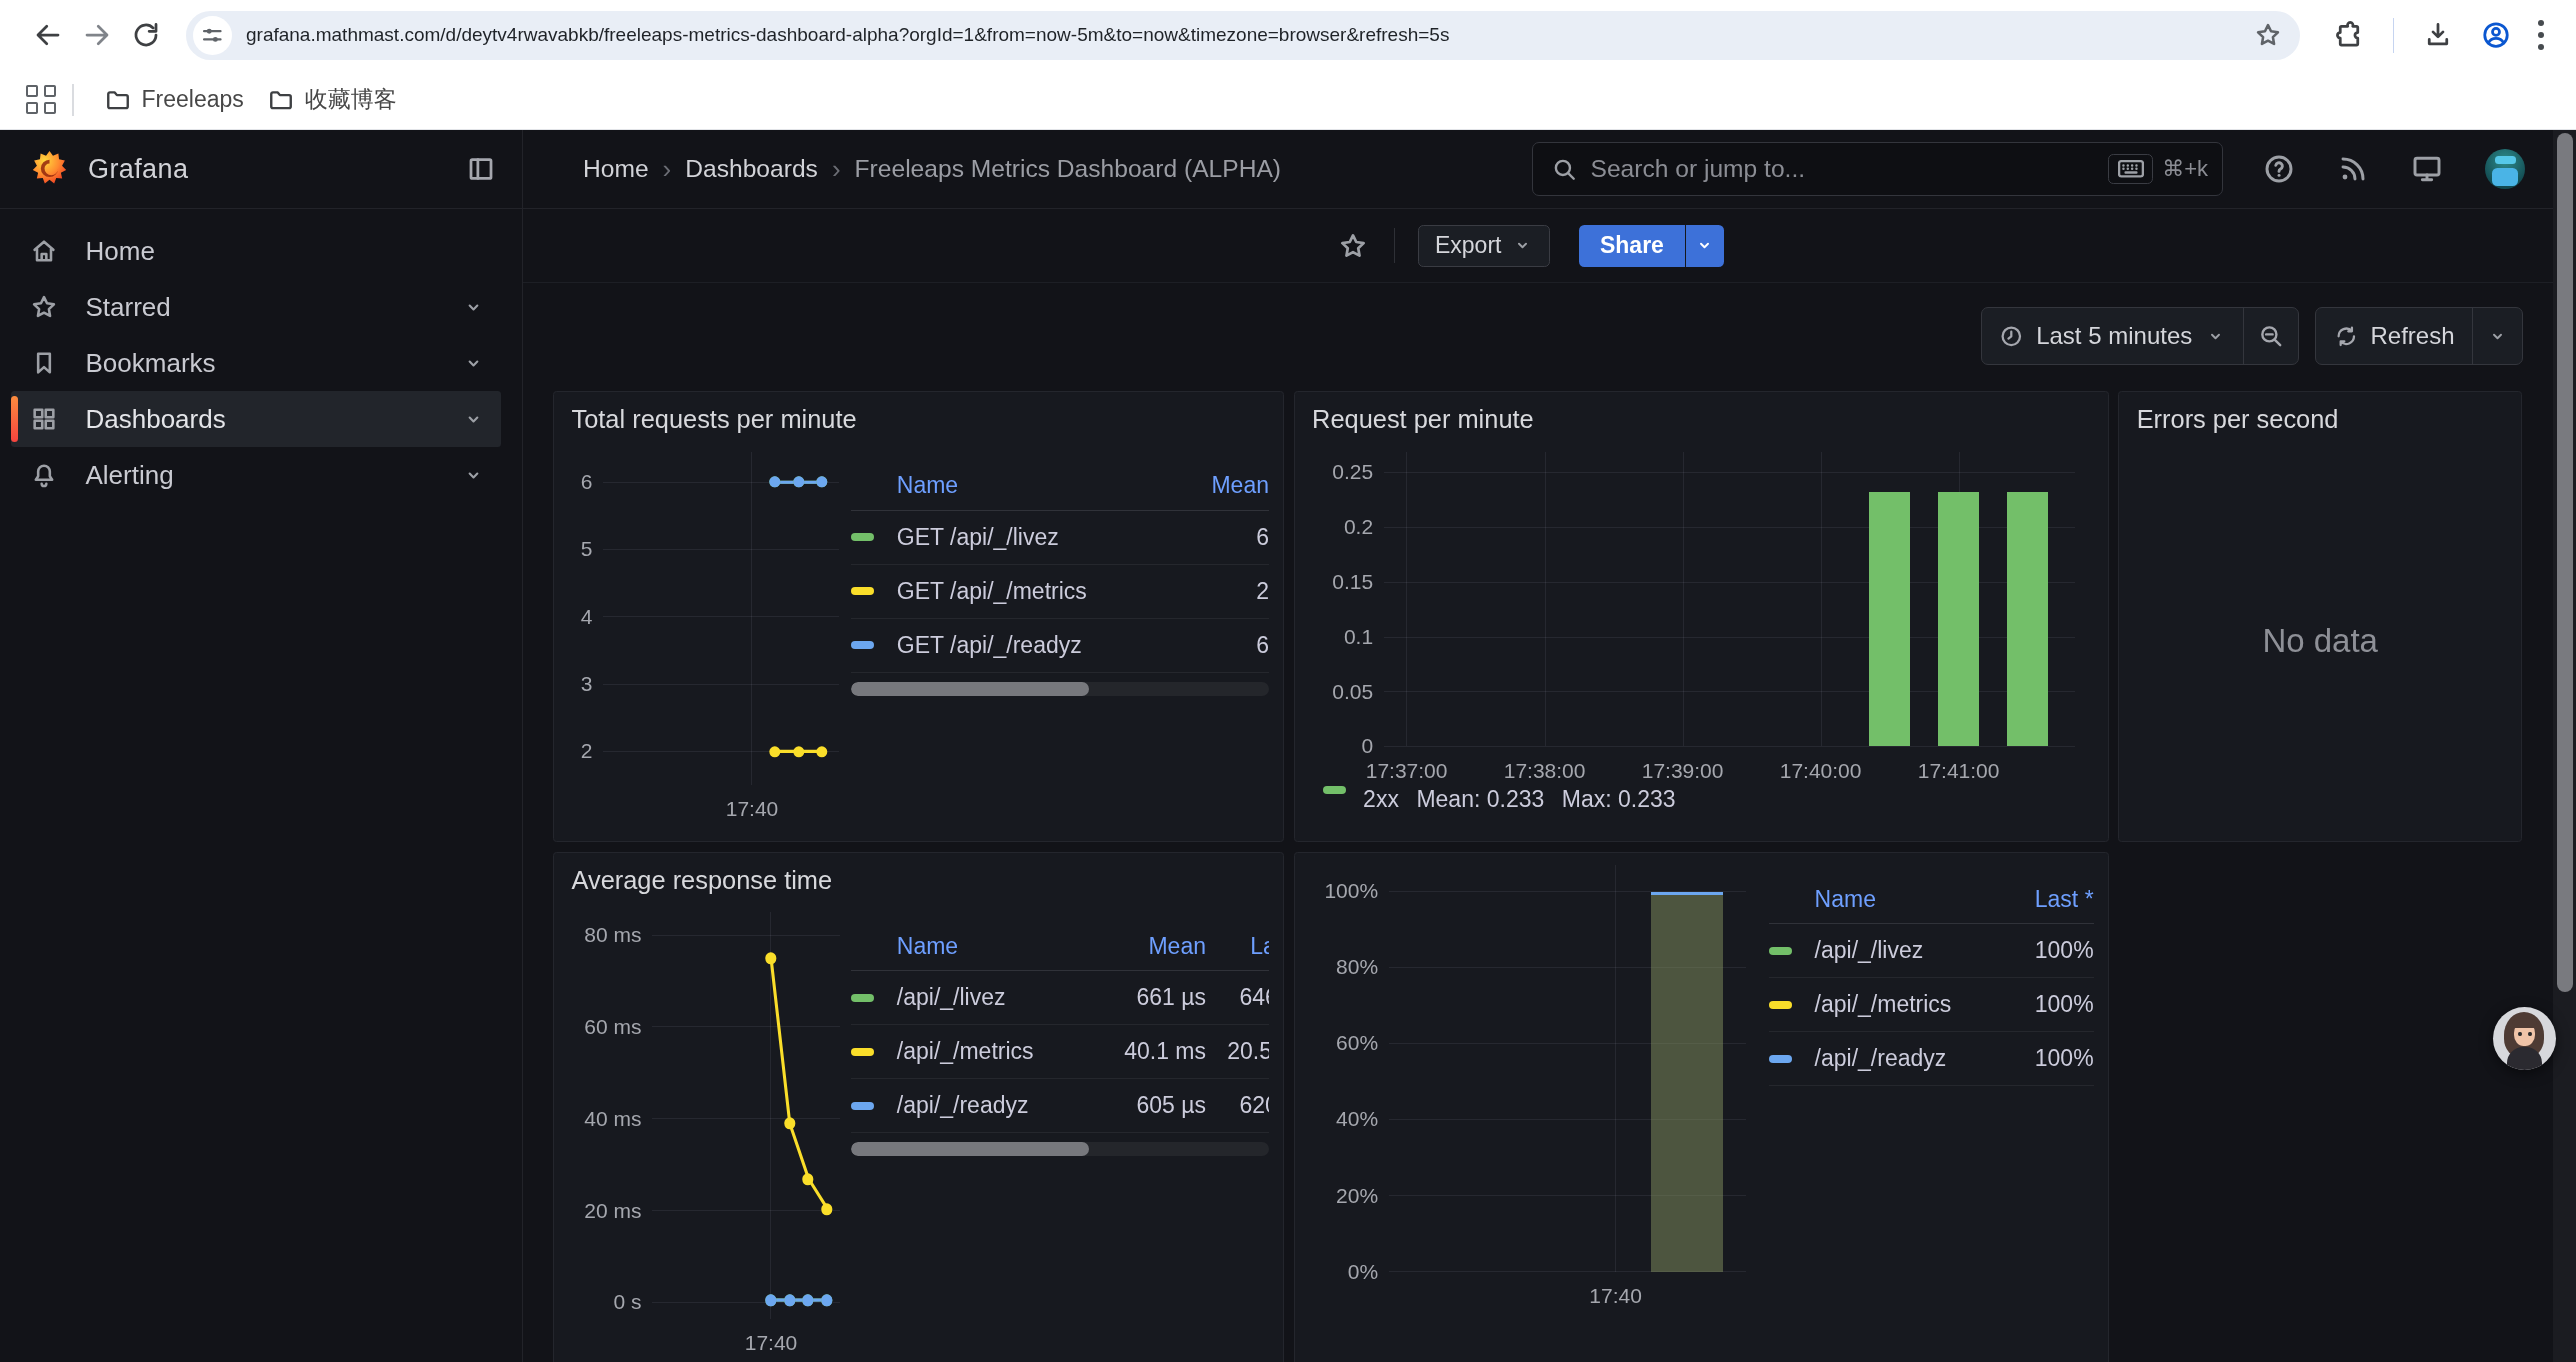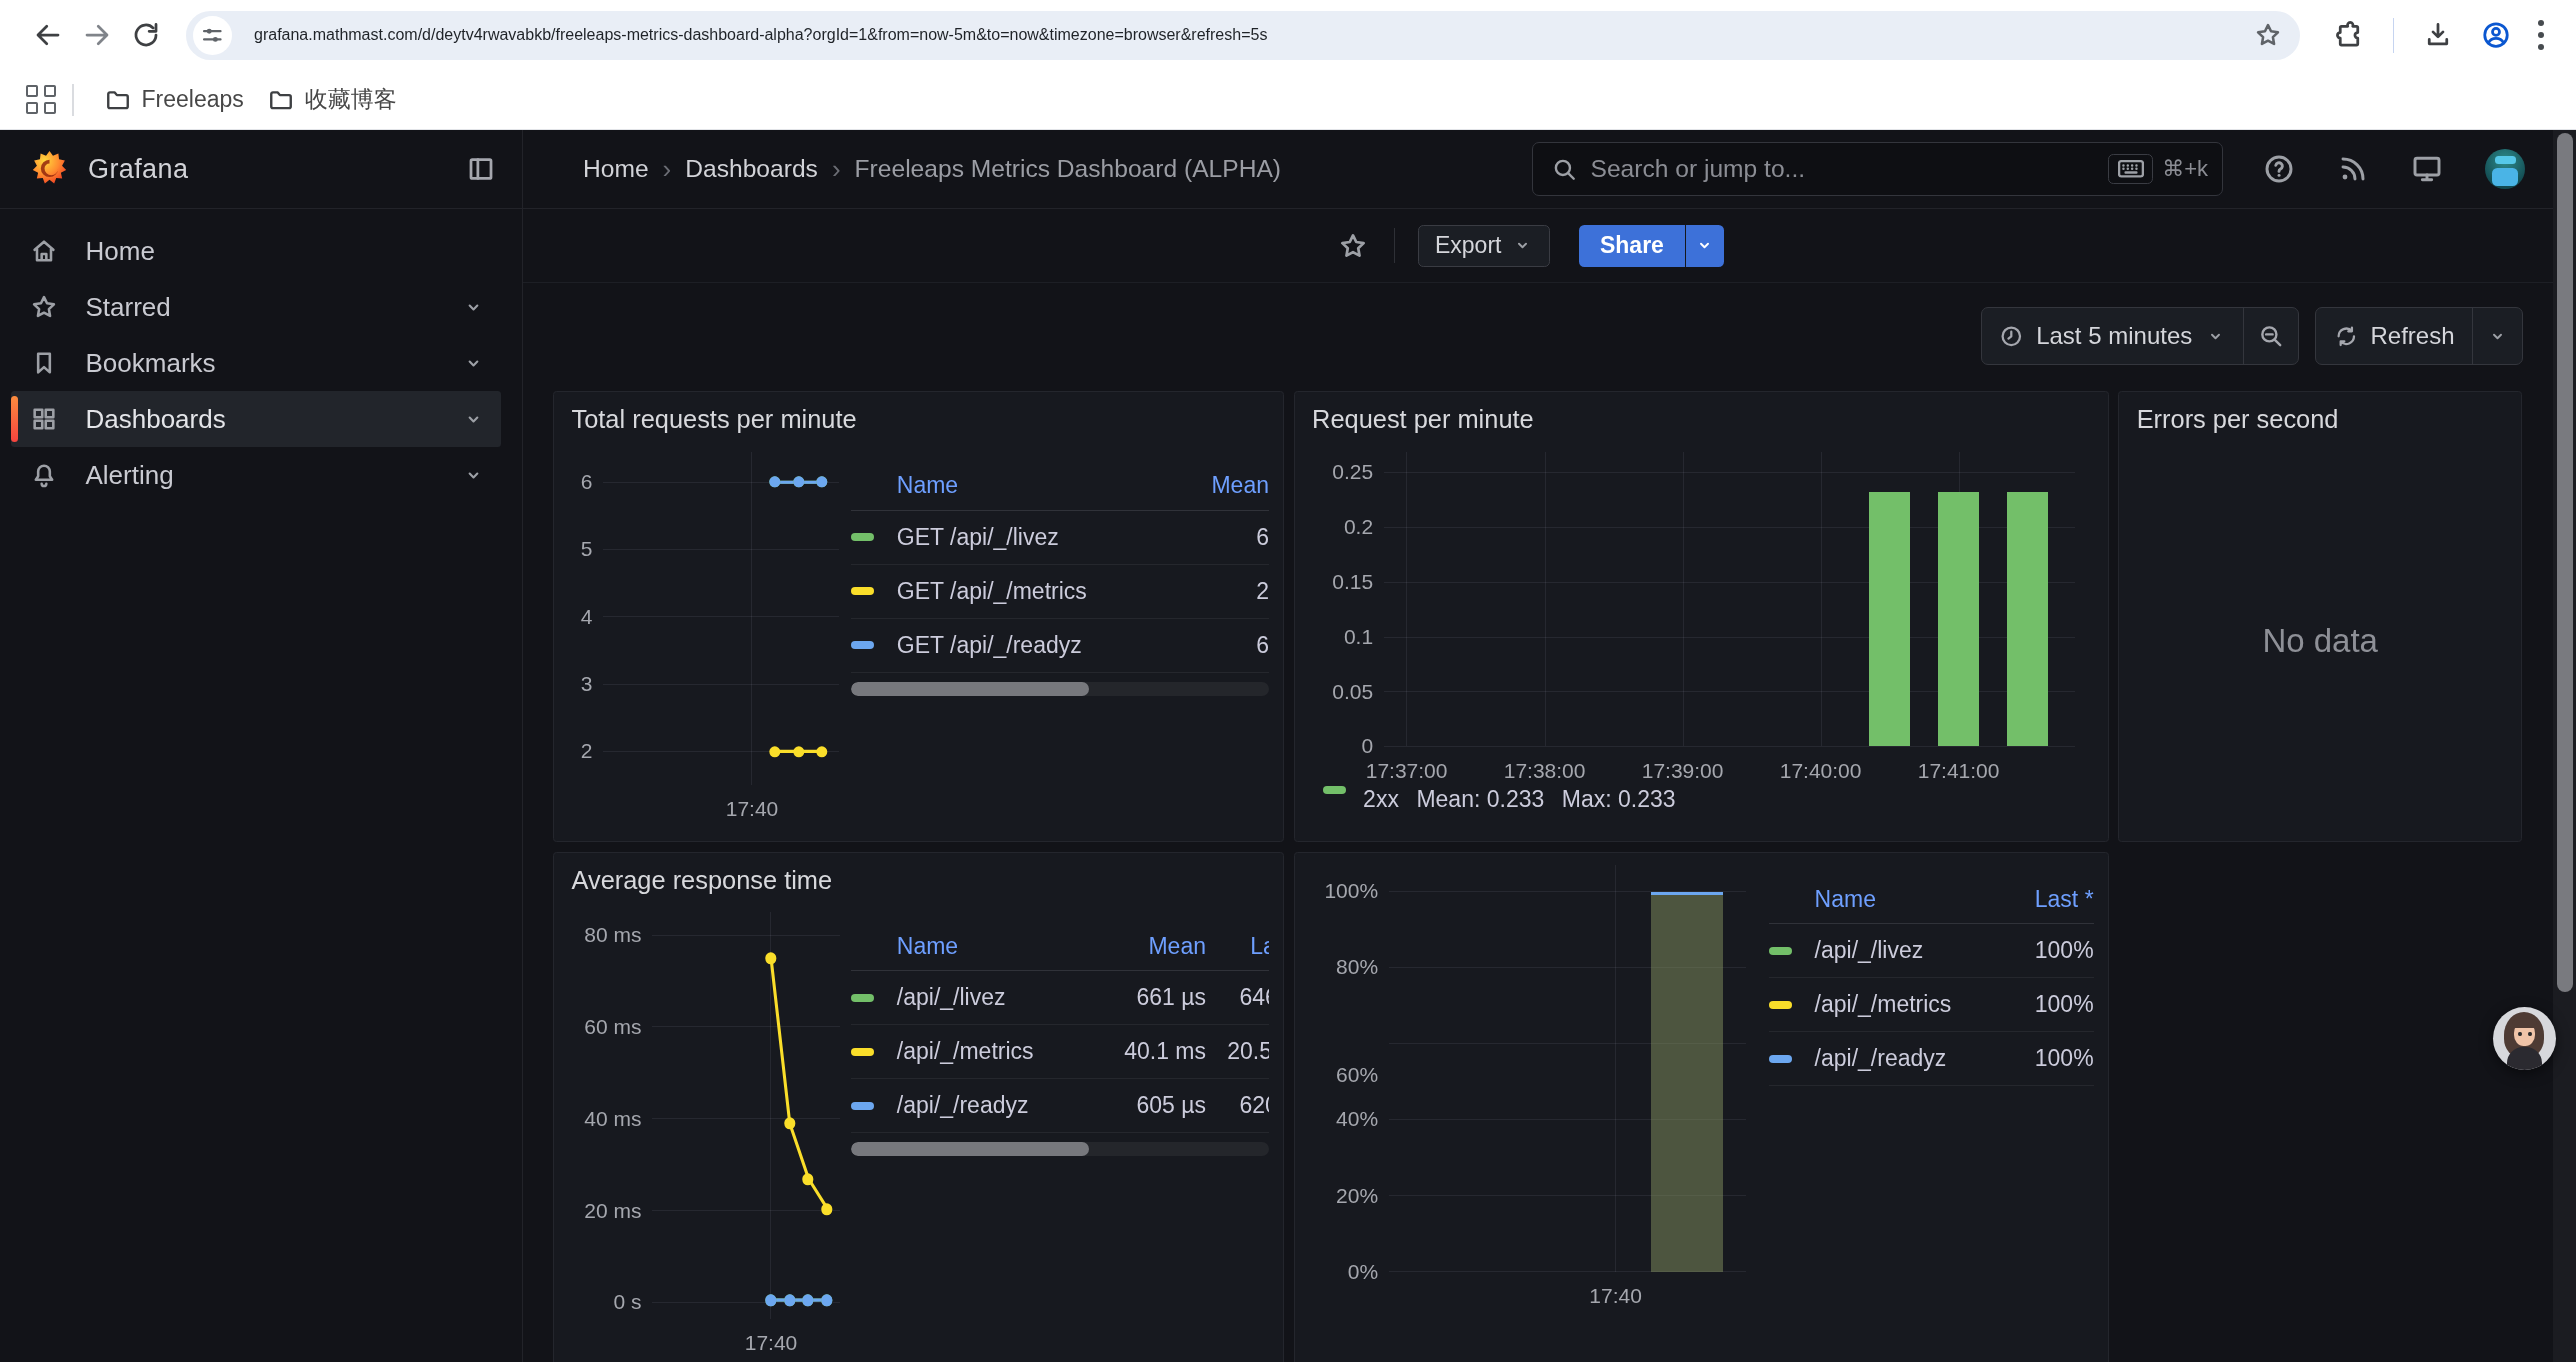--- a/index.html
+++ b/index.html
@@ -7,21 +7,21 @@
     font-family:"Liberation Sans","DejaVu Sans",sans-serif; }
   .screen { position:relative; width:2576px; height:1363px; }
 
   
   .browser-toolbar { height:70px; background:#ffffff; display:flex; align-items:center; padding:0 23px; }
   .tb-btn { width:49px; height:49px; border-radius:50%; display:flex; align-items:center; justify-content:center; flex:none; }
   .tb-btn svg { width:30px; height:30px; }
   .url-pill { flex:1; height:49px; margin:0 24.6px 0 16px; background:#E9EEF6; border-radius:24.6px;
     display:flex; align-items:center; padding:0 17.5px 0 7px; min-width:0; }
   .site-chip { width:39px; height:39px; border-radius:50%; background:#ffffff; display:flex; align-items:center; justify-content:center; flex:none; }
-  .url-text { font-size:16px; color:#1F2328; margin-left:22px; white-space:nowrap; overflow:hidden; flex:1; }
+  .url-text { font-size:19px; color:#1F2328; margin-left:14px; white-space:nowrap; overflow:hidden; flex:1; }
   .pill-star { margin-left:14px; flex:none; display:flex; }
   .tb-right { display:flex; align-items:center; gap:8.8px; flex:none; }
   .tb-sep { width:1.8px; height:35px; background:#C6D4F0; margin:0 10.5px; }
   .kebab { display:flex; flex-direction:column; gap:6.1px; padding:5.3px 8.8px; }
   .kebab i { width:6.1px; height:6.1px; border-radius:50%; background:#474B4F; }
 
   .bookmarks-bar { height:60px; background:#ffffff; display:flex; align-items:center; padding:0 26px; border-bottom:0.9px solid #E2E4E8; }
   .bm-sep { width:1.8px; height:32px; background:#DADCE0; margin:0 19px 0 16px; }
   .bm-item { display:flex; align-items:center; gap:10.5px; padding:7px 12.3px; border-radius:7px; }
   .bm-label { font-size:23px; color:#474747; white-space:nowrap; }
@@ -594,21 +594,21 @@
               <div class="panel-content" style="height:491px;gap:14px">
                 <div class="chart" style="width:446px;height:456px;--gutter:80px;--rpad:8.8px">
                   <div class="plot-area">
                       <div class="gridline-h" style="top: 406px;"></div>
                       <div class="ylabel axis-label" style="top: 395px;">0%</div>
                       <div class="gridline-h" style="top: 330px;"></div>
                       <div class="ylabel axis-label" style="top: 319px;">20%</div>
                       <div class="gridline-h" style="top: 254px;"></div>
                       <div class="ylabel axis-label" style="top: 242px;">40%</div>
                       <div class="gridline-h" style="top: 178px;"></div>
-                      <div class="ylabel axis-label" style="top: 166px; margin-top: 32px;">60%</div>
+                      <div class="ylabel axis-label" style="top: 166px;">60%</div>
                       <div class="gridline-h" style="top: 102px;"></div>
                       <div class="ylabel axis-label" style="top: 90px;">80%</div>
                       <div class="gridline-h" style="top: 26px;"></div>
                       <div class="ylabel axis-label" style="top: 14.3px;">100%</div>
                       <div class="gridline-v" style="left: 226px;"></div>
                       <div class="xlabel axis-label" style="left: 227px; top: 419px;">17:40</div>
                       <div class="area-fill" style="left: 262px; width: 72px; top: 27px; bottom: 0px; background: rgba(132, 146, 96, 0.5); border-top: 3.5px solid rgb(108, 167, 240);"></div>
                       <svg width="358" height="407" viewBox="0 0 408 464" class="series-svg"></svg>
                     </div>
                 </div>

